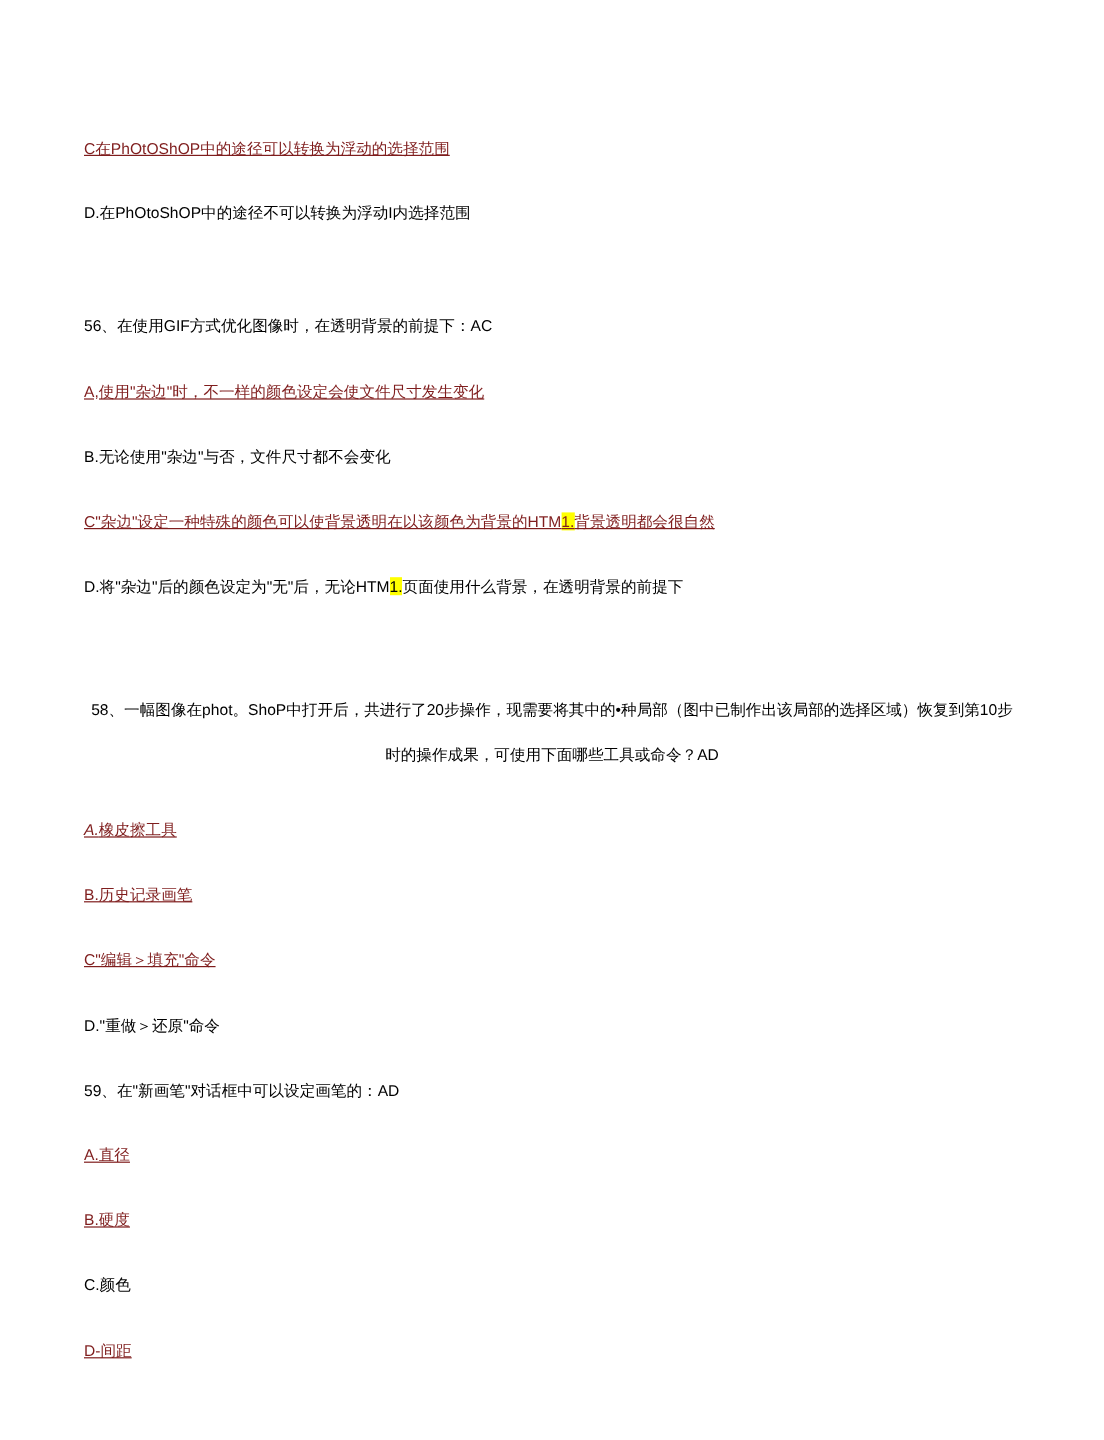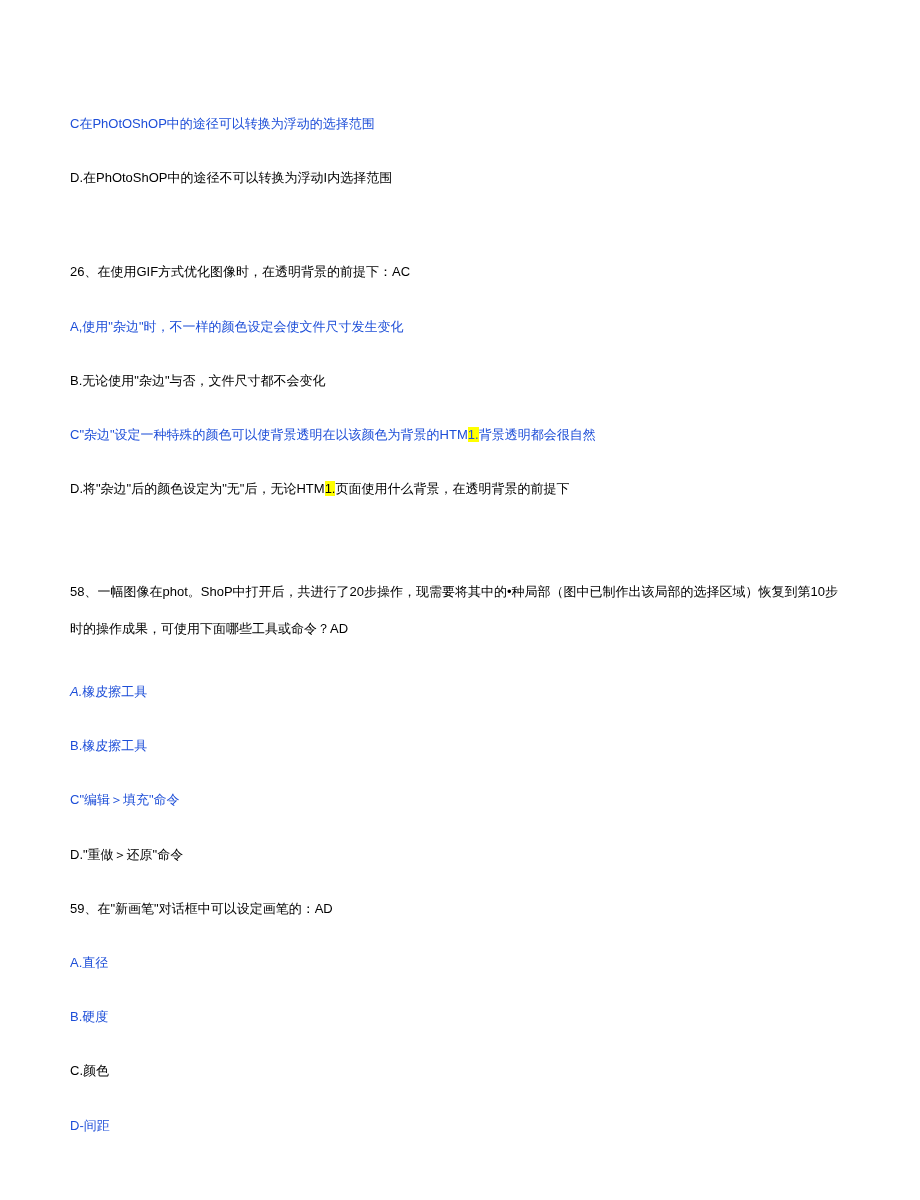--- a/index.html
+++ b/index.html
@@ -12,21 +12,22 @@
     width: 920px;
     line-height: 1.4;
   }
   .line {
     margin-bottom: 36px;
   }
   .spacer {
     height: 40px;
   }
   .answer-link {
-    color: #1d4ed8;
+    color: #7f1d1d;
+    text-decoration: underline;
   }
   .hl {
     background-color: #ffff00;
   }
   .italic {
     font-style: italic;
   }
 </style>
 </head>
 <body>
@@ -34,45 +35,45 @@
 <div class="line">
   <span class="answer-link">C在PhOtOShOP中的途径可以转换为浮动的选择范围</span>
 </div>
 <div class="line">
   <span>D.在PhOtoShOP中的途径不可以转换为浮动I内选择范围</span>
 </div>
 
 <div class="spacer"></div>
 
 <div class="line">
-  <span>26、在使用GIF方式优化图像时，在透明背景的前提下：AC</span>
+  <span>56、在使用GIF方式优化图像时，在透明背景的前提下：AC</span>
 </div>
 <div class="line">
   <span class="answer-link">A,使用"杂边"时，不一样的颜色设定会使文件尺寸发生变化</span>
 </div>
 <div class="line">
   <span>B.无论使用"杂边"与否，文件尺寸都不会变化</span>
 </div>
 <div class="line">
   <span class="answer-link">C"杂边"设定一种特殊的颜色可以使背景透明在以该颜色为背景的HTM</span><span class="answer-link hl">1.</span><span class="answer-link">背景透明都会很自然</span>
 </div>
 <div class="line">
   <span>D.将"杂边"后的颜色设定为"无"后，无论HTM</span><span class="hl">1.</span><span>页面使用什么背景，在透明背景的前提下</span>
 </div>
 
 <div class="spacer"></div>
 
-<div class="line" style="line-height:2.8;">
+<div class="line" style="line-height:2.8;text-align:center;">
   <span>58、一幅图像在phot。ShoP中打开后，共进行了20步操作，现需要将其中的•种局部（图中已制作出该局部的选择区域）恢复到第10步时的操作成果，可使用下面哪些工具或命令？AD</span>
 </div>
 <div class="line">
   <span class="answer-link italic">A.</span><span class="answer-link">橡皮擦工具</span>
 </div>
 <div class="line">
-  <span class="answer-link">B.橡皮擦工具</span>
+  <span class="answer-link">B.历史记录画笔</span>
 </div>
 <div class="line">
   <span class="answer-link">C"编辑＞填充"命令</span>
 </div>
 <div class="line">
   <span>D."重做＞还原"命令</span>
 </div>
 
 <div class="line">
   <span>59、在"新画笔"对话框中可以设定画笔的：AD</span>

